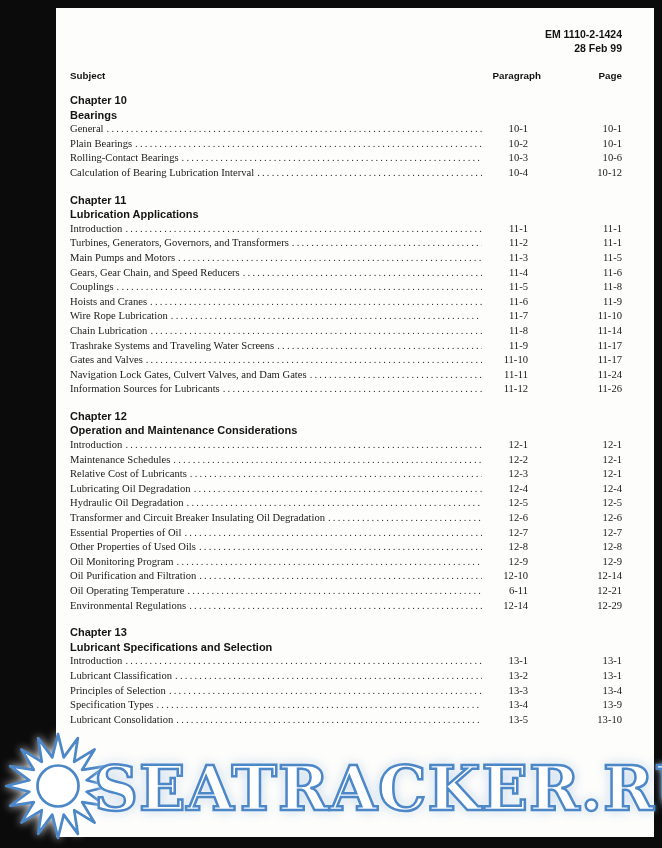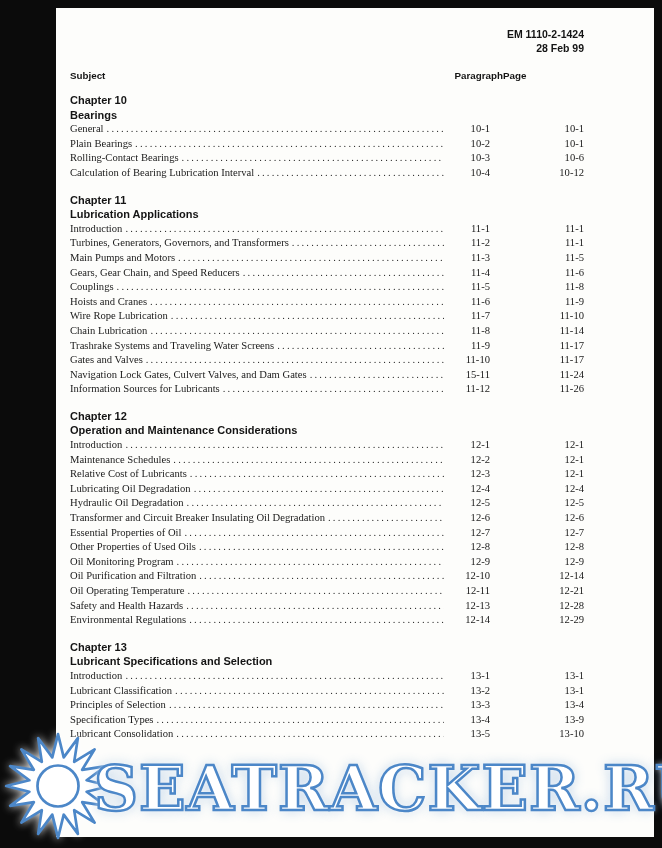--- a/index.html
+++ b/index.html
@@ -3,36 +3,36 @@
 <meta charset="utf-8">
 <style>
   * { margin:0; padding:0; box-sizing:border-box; }
   html,body { width:662px; height:848px; }
   body { background:#0b0b0b; font-family:"Liberation Serif", serif; }
 
   .stage { position:relative; width:662px; height:848px; overflow:hidden; background:#0b0b0b; }
 
   .page {
     position:absolute; left:56px; top:8px; width:598px; height:829px;
-    background:#fdfdfb; padding:20px 70px 0 14px;
+    background:#fdfdfb; padding:20px 32px 0 14px;
   }
 
   .doc-header {
     text-align:right; font-family:"Liberation Sans", sans-serif;
     font-weight:bold; font-size:10.5px; line-height:13.5px; color:#141414;
   }
 
   .col-header {
     display:flex; align-items:baseline; margin-top:15px;
     font-family:"Liberation Sans", sans-serif; font-weight:bold;
     font-size:9.8px; color:#141414;
   }
   .col-header .spacer { flex:1; }
   .col-para-h { text-align:right; white-space:nowrap; }
-  .col-page-h { width:81px; white-space:nowrap; }
+  .col-page-h { width:81px; text-align:right; white-space:nowrap; }
 
   .chapter { margin-top:12px; }
   .chapter-number, .chapter-title {
     font-family:"Liberation Sans", sans-serif; font-weight:bold;
     font-size:11px; line-height:14.6px; color:#141414;
   }
 
   .entry {
     display:flex; align-items:flex-end;
     font-size:10.6px; line-height:14.6px; color:#1a1a1a;
@@ -175,21 +175,21 @@
           </div>
           <div class="entry">
             <span class="title">Gates and Valves</span>
             <span class="dots"></span>
             <span class="para">11-10</span>
             <span class="pg">11-17</span>
           </div>
           <div class="entry">
             <span class="title">Navigation Lock Gates, Culvert Valves, and Dam Gates</span>
             <span class="dots"></span>
-            <span class="para">15-11</span>
+            <span class="para">11-11</span>
             <span class="pg">11-24</span>
           </div>
           <div class="entry">
             <span class="title">Information Sources for Lubricants</span>
             <span class="dots"></span>
             <span class="para">11-12</span>
             <span class="pg">11-26</span>
           </div>
         </div>
         <div class="chapter">
@@ -251,28 +251,22 @@
           </div>
           <div class="entry">
             <span class="title">Oil Purification and Filtration</span>
             <span class="dots"></span>
             <span class="para">12-10</span>
             <span class="pg">12-14</span>
           </div>
           <div class="entry">
             <span class="title">Oil Operating Temperature</span>
             <span class="dots"></span>
-            <span class="para">12-11</span>
+            <span class="para">6-11</span>
             <span class="pg">12-21</span>
-          </div>
-          <div class="entry">
-            <span class="title">Safety and Health Hazards</span>
-            <span class="dots"></span>
-            <span class="para">12-13</span>
-            <span class="pg">12-28</span>
           </div>
           <div class="entry">
             <span class="title">Environmental Regulations</span>
             <span class="dots"></span>
             <span class="para">12-14</span>
             <span class="pg">12-29</span>
           </div>
         </div>
         <div class="chapter">
           <div class="chapter-number">Chapter 13</div>

